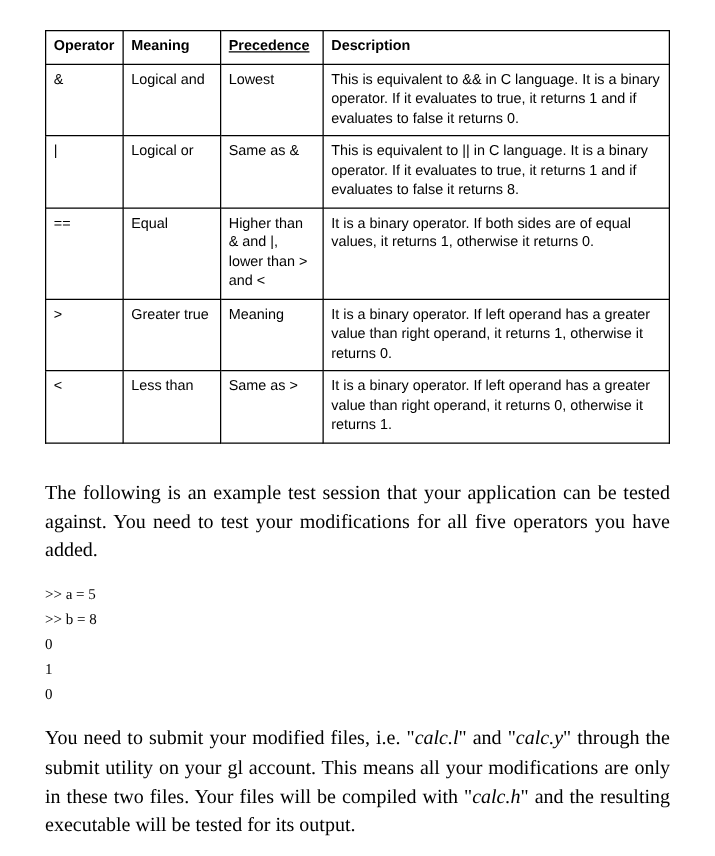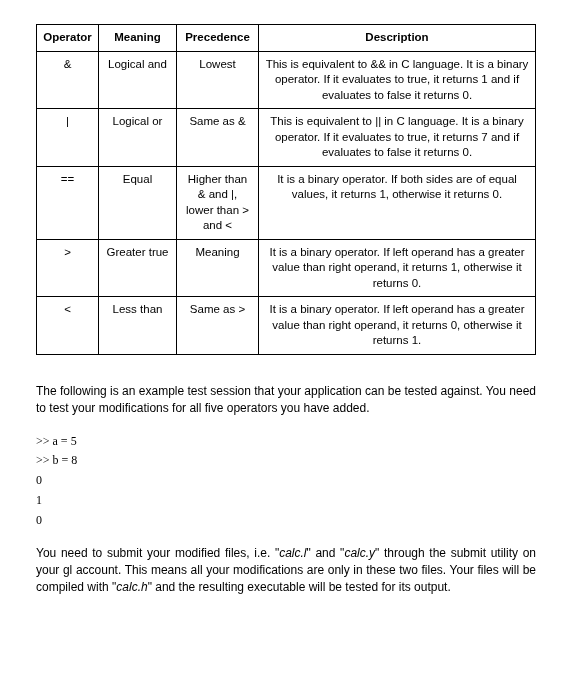--- a/index.html
+++ b/index.html
@@ -16,37 +16,38 @@
       width: 572px;
     }
     table {
       border-collapse: collapse;
       width: 100%;
       margin-bottom: 28px;
     }
     th, td {
       border: 1px solid #000;
       padding: 5px 6px;
-      text-align: center;
+      text-align: left;
       vertical-align: top;
       font-size: 11.5px;
       line-height: 1.35;
     }
     th {
       font-weight: bold;
     }
     .col-op { width: 62px; }
     .col-mean { width: 78px; }
-    .col-prec { width: 82px; }
+    .col-prec { width: 82px; text-decoration: underline; }
     .col-desc { width: auto; margin-left: 28px; }
     .para {
-      font-size: 12px;
+      font-size: 16px;
       line-height: 1.45;
       margin-bottom: 14px;
       text-align: justify;
+      font-family: Liberation Serif, serif;
     }
     .session {
       font-size: 12px;
       line-height: 1.65;
       margin-bottom: 14px;
       font-family: Liberation Serif, serif;
     }
     .session-line {
       white-space: pre;
     }
@@ -71,21 +72,21 @@
     <tr>
       <td>&amp;</td>
       <td>Logical and</td>
       <td>Lowest</td>
       <td>This is equivalent to &amp;&amp; in C language. It is a binary operator. If it evaluates to true, it returns 1 and if evaluates to false it returns 0.</td>
     </tr>
     <tr>
       <td>|</td>
       <td>Logical or</td>
       <td>Same as &amp;</td>
-      <td>This is equivalent to || in C language. It is a binary operator. If it evaluates to true, it returns 7 and if evaluates to false it returns 0.</td>
+      <td>This is equivalent to || in C language. It is a binary operator. If it evaluates to true, it returns 1 and if evaluates to false it returns 8.</td>
     </tr>
     <tr>
       <td>==</td>
       <td>Equal</td>
       <td>Higher than &amp; and |, lower than &gt; and &lt;</td>
       <td>It is a binary operator. If both sides are of equal values, it returns 1, otherwise it returns 0.</td>
     </tr>
     <tr>
       <td>&gt;</td>
       <td>Greater true</td>

